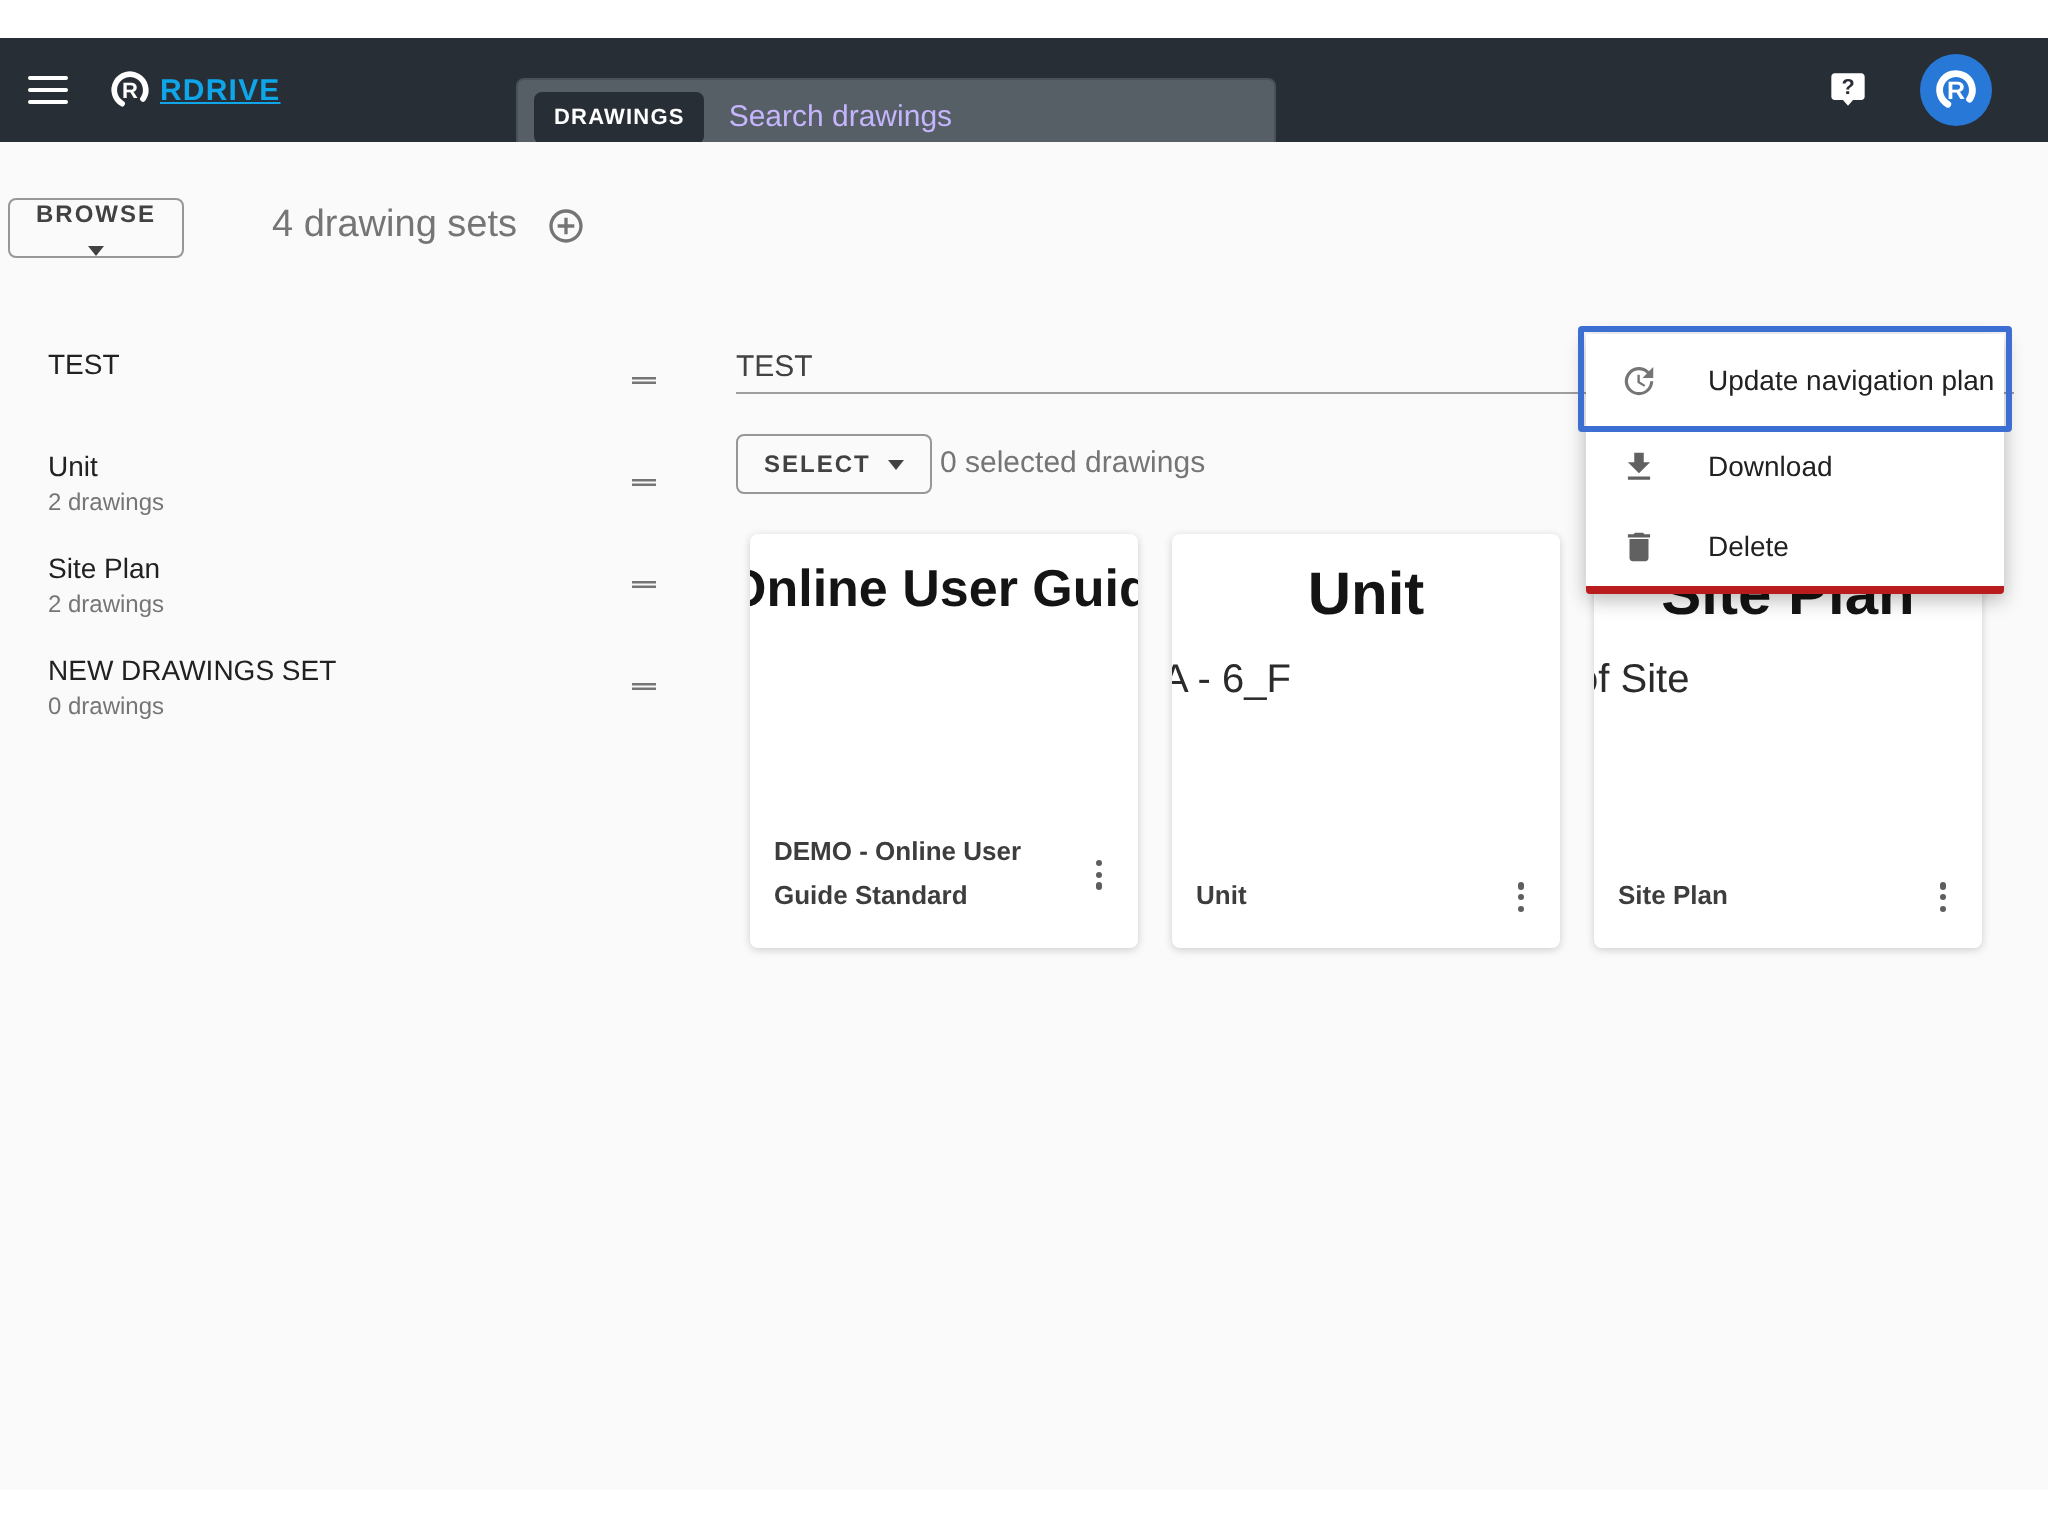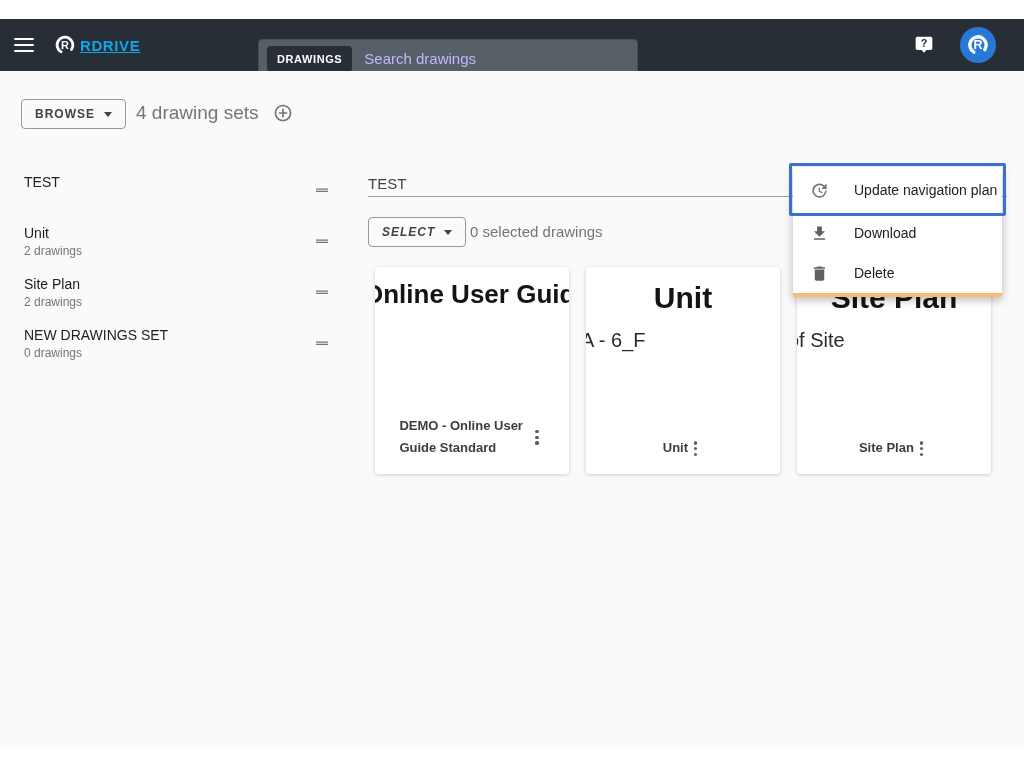--- a/index.html
+++ b/index.html
@@ -31,56 +31,56 @@
 
   
   .content { position:absolute; left:0; top:71px; width:1024px; height:674px; background:#fafafa; }
 
   .btn-outline { display:inline-flex; align-items:center; gap:9px; height:30px; padding:0 13px;
                  background:transparent; border:1px solid #979797; border-radius:4px;
                  font-size:12px; font-weight:bold; letter-spacing:1px; color:#424242; cursor:pointer; }
   .caret { width:0; height:0; border-left:4px solid transparent; border-right:4px solid transparent;
            border-top:5px solid #424242; }
 
-  .browse-btn { position:absolute; left:21px; top:28px; }
+  .browse-btn { position:absolute; left:4px; top:28px;flex-direction:column; }
   .sets-count { position:absolute; left:136px; top:31px; font-size:19px; color:#757575; }
   .add-set-btn { position:absolute; left:273px; top:32px; width:20px; height:20px; cursor:pointer; }
 
   
   .set-list { position:absolute; left:24px; top:103px; width:310px; }
   .set-item { position:relative; margin-bottom:17px; height:34px; cursor:pointer; }
   .set-name { font-size:14px; color:#212121; }
   .set-count { font-size:12px; color:#757575; margin-top:3px; }
   .drag-handle { position:absolute; right:3px; top:7px; width:18px; height:18px; cursor:grab; }
 
   
   .set-title { position:absolute; left:368px; top:104px; font-size:15px; color:#424242; }
   .set-title-rule { position:absolute; left:368px; top:125px; width:639px; height:1px; background:#9e9e9e; }
-  .select-btn { position:absolute; left:368px; top:146px;font-style:italic; }
+  .select-btn { position:absolute; left:368px; top:146px; }
   .selection-status { position:absolute; left:470px; top:152px; font-size:15px; color:#757575; }
 
   .cards { position:absolute; left:375px; top:196px; display:flex; gap:17px; }
   .card { width:194px; height:207px; background:#ffffff; border-radius:4px;
           box-shadow:0 1px 4px rgba(0,0,0,0.18); display:flex; flex-direction:column;
           overflow:hidden; cursor:pointer; }
   .thumb { flex:1; overflow:hidden; position:relative; }
   .thumb-title { font-weight:bold; color:#141414; white-space:nowrap; }
   .thumb-sub { color:#2b2b2b; white-space:nowrap; }
   .t-wide { font-size:26px; margin:12px 0 0 -12px; }
   .t-center { font-size:30px; text-align:center; margin-top:14px; }
   .sub-unit { font-size:20px; margin:14px 0 0 -5px; }
   .sub-site { font-size:20px; margin:14px 0 0 -9px; }
-  .card-footer { display:flex; justify-content:center; align-items:center;
+  .card-footer { display:flex; justify-content:space-between; align-items:center;
                  padding:6px 12px 14px 12px; }
   .card-label { font-size:13px; font-weight:bold; color:#3d3d3d; line-height:1.75; max-width:130px; }
   .kebab { display:flex; flex-direction:column; gap:2.5px; padding:4px 6px; cursor:pointer; }
   .kebab i { width:3.2px; height:3.2px; border-radius:50%; background:#5e5e5e; }
 
   
-  .menu { position:absolute; left:793px; top:96px; width:209px; background:#fdba74;
+  .menu { position:absolute; left:793px; top:96px; width:209px; background:#b91c1c;
           border-radius:2px; box-shadow:0 3px 10px rgba(0,0,0,0.28); z-index:20; padding-bottom:4px; }
   .menu-item { display:flex; align-items:center; height:40px; padding-left:17px; gap:25px;
                font-size:14px; color:#212121; cursor:pointer; background:#ffffff; }
   .menu-item:first-child { height:46px; }
   .menu-icon { width:19px; height:19px; flex:0 0 19px; }
   .highlight-box { position:absolute; left:789px; top:92px; width:217px; height:53px;
                    border:3px solid #3d6fd3; border-radius:2px; z-index:21; pointer-events:none; }
 </style>
 </head>
 <body>

